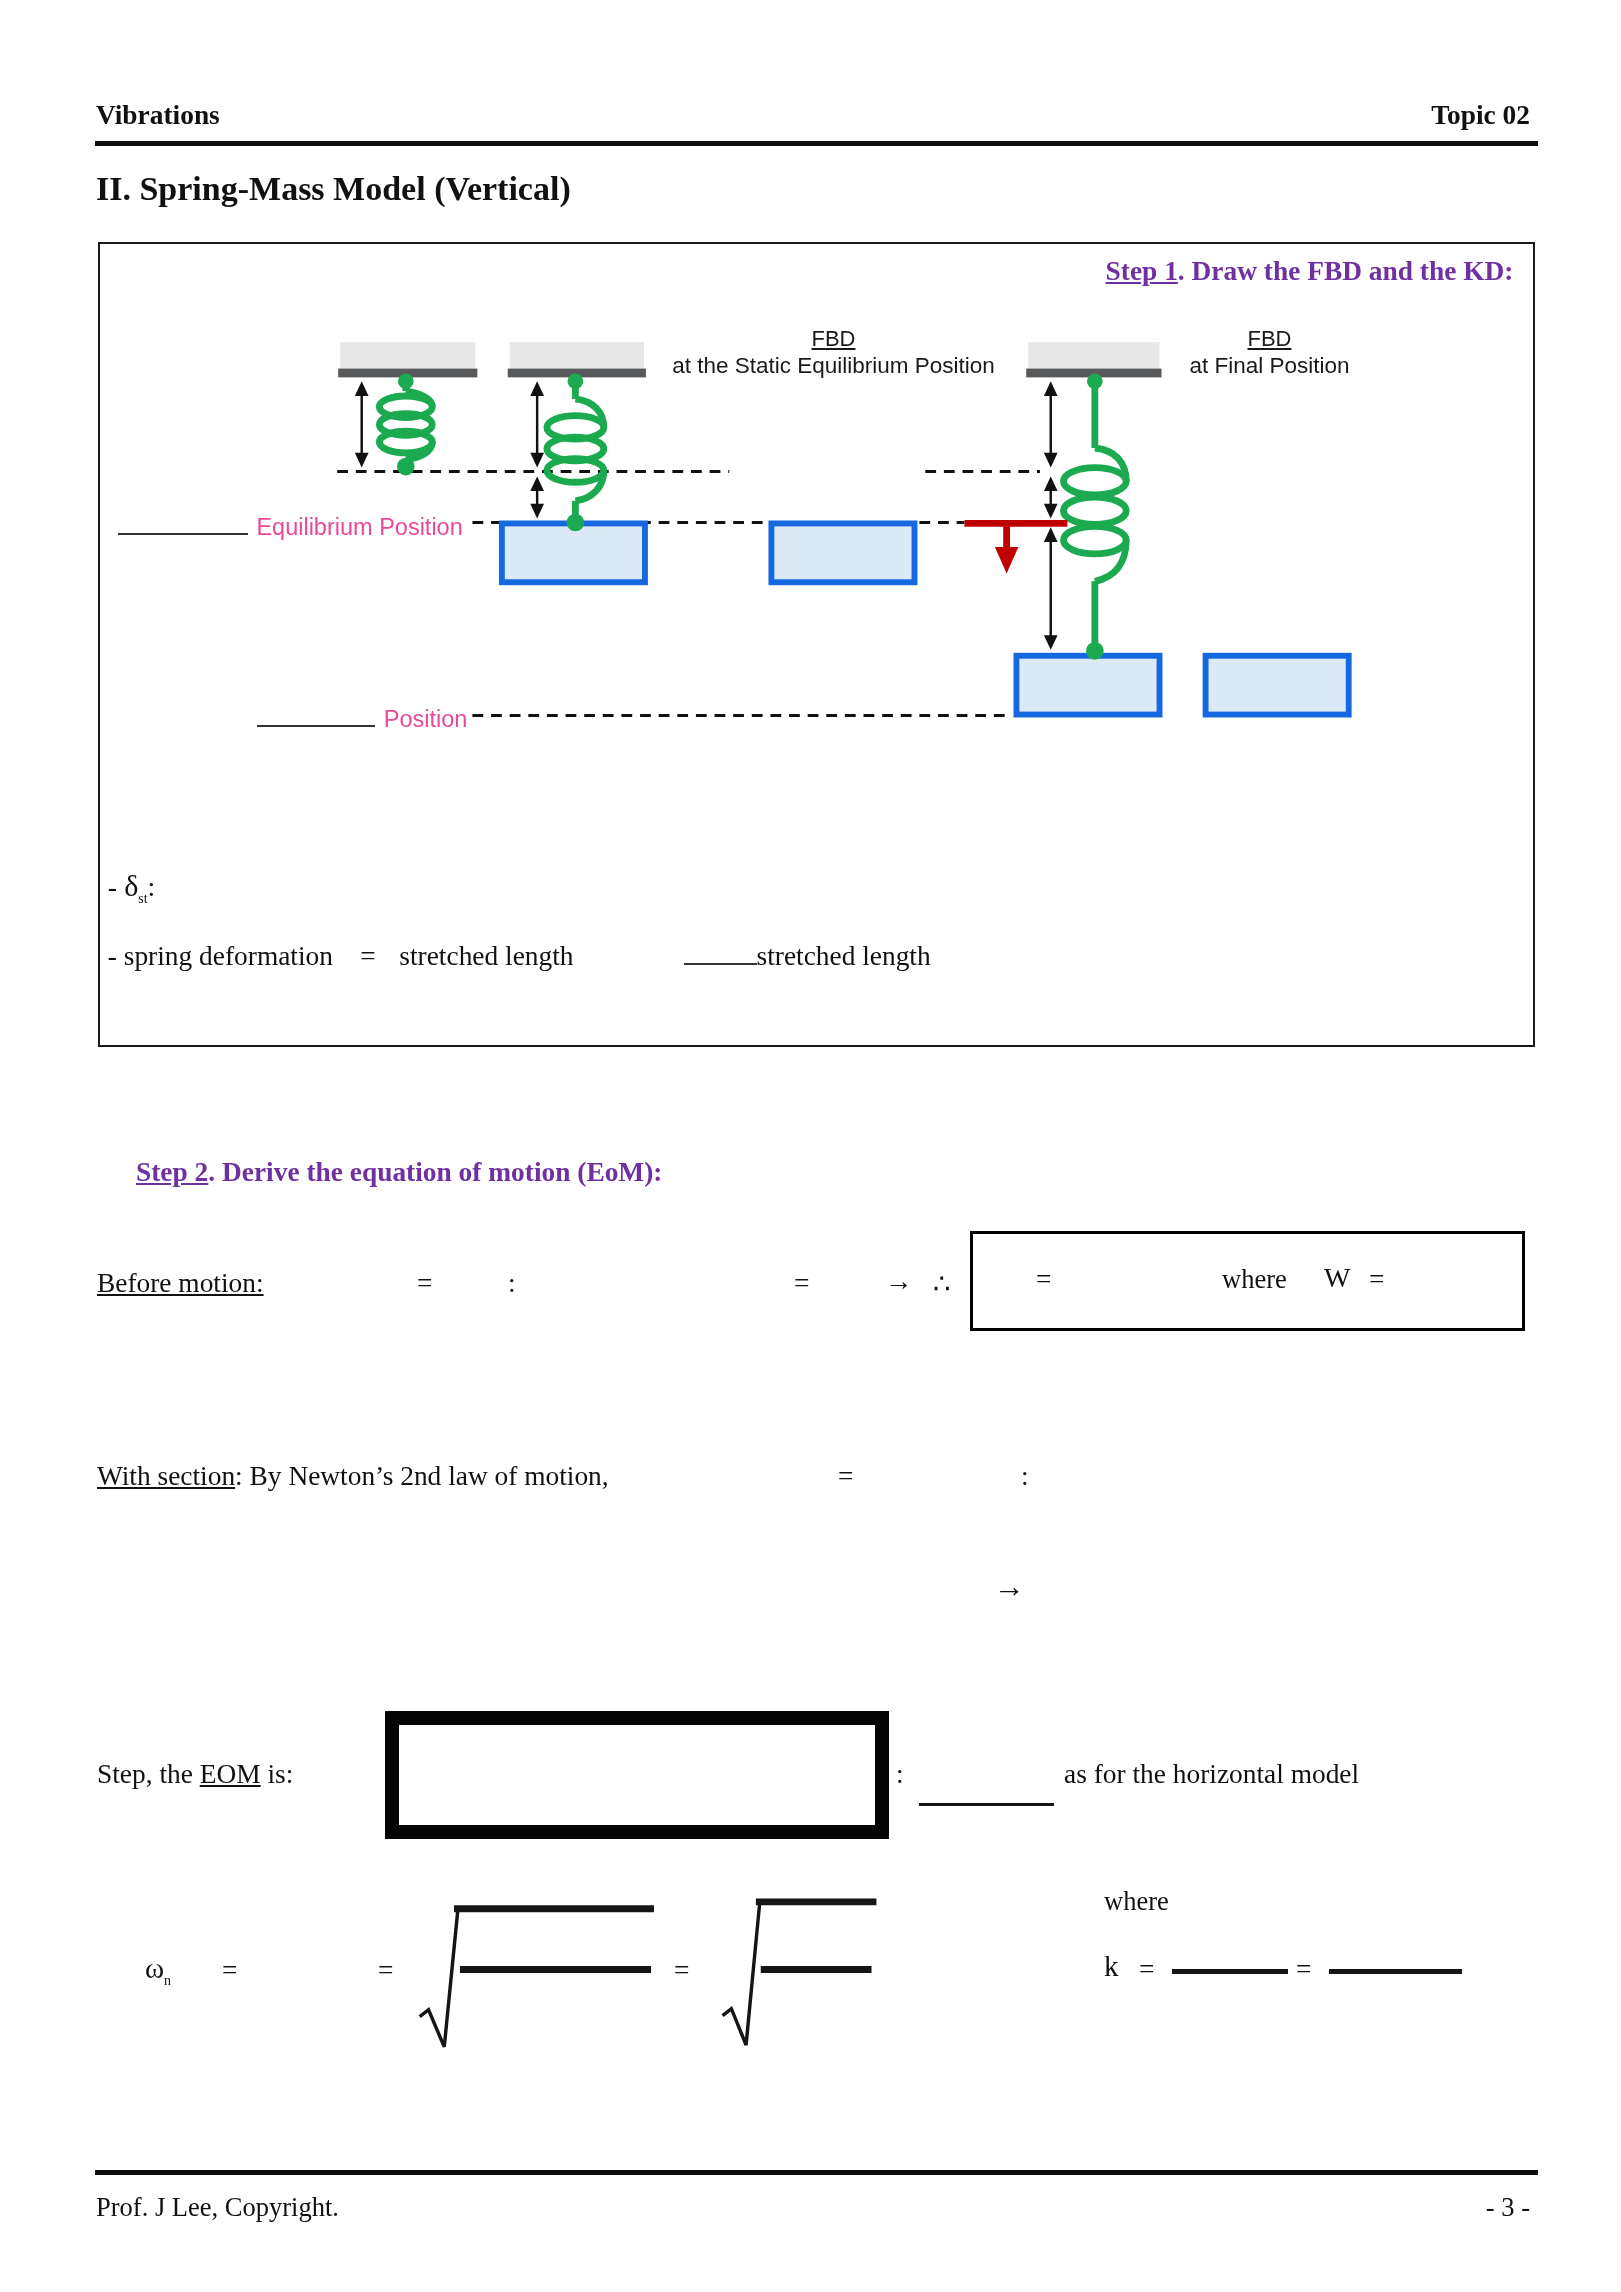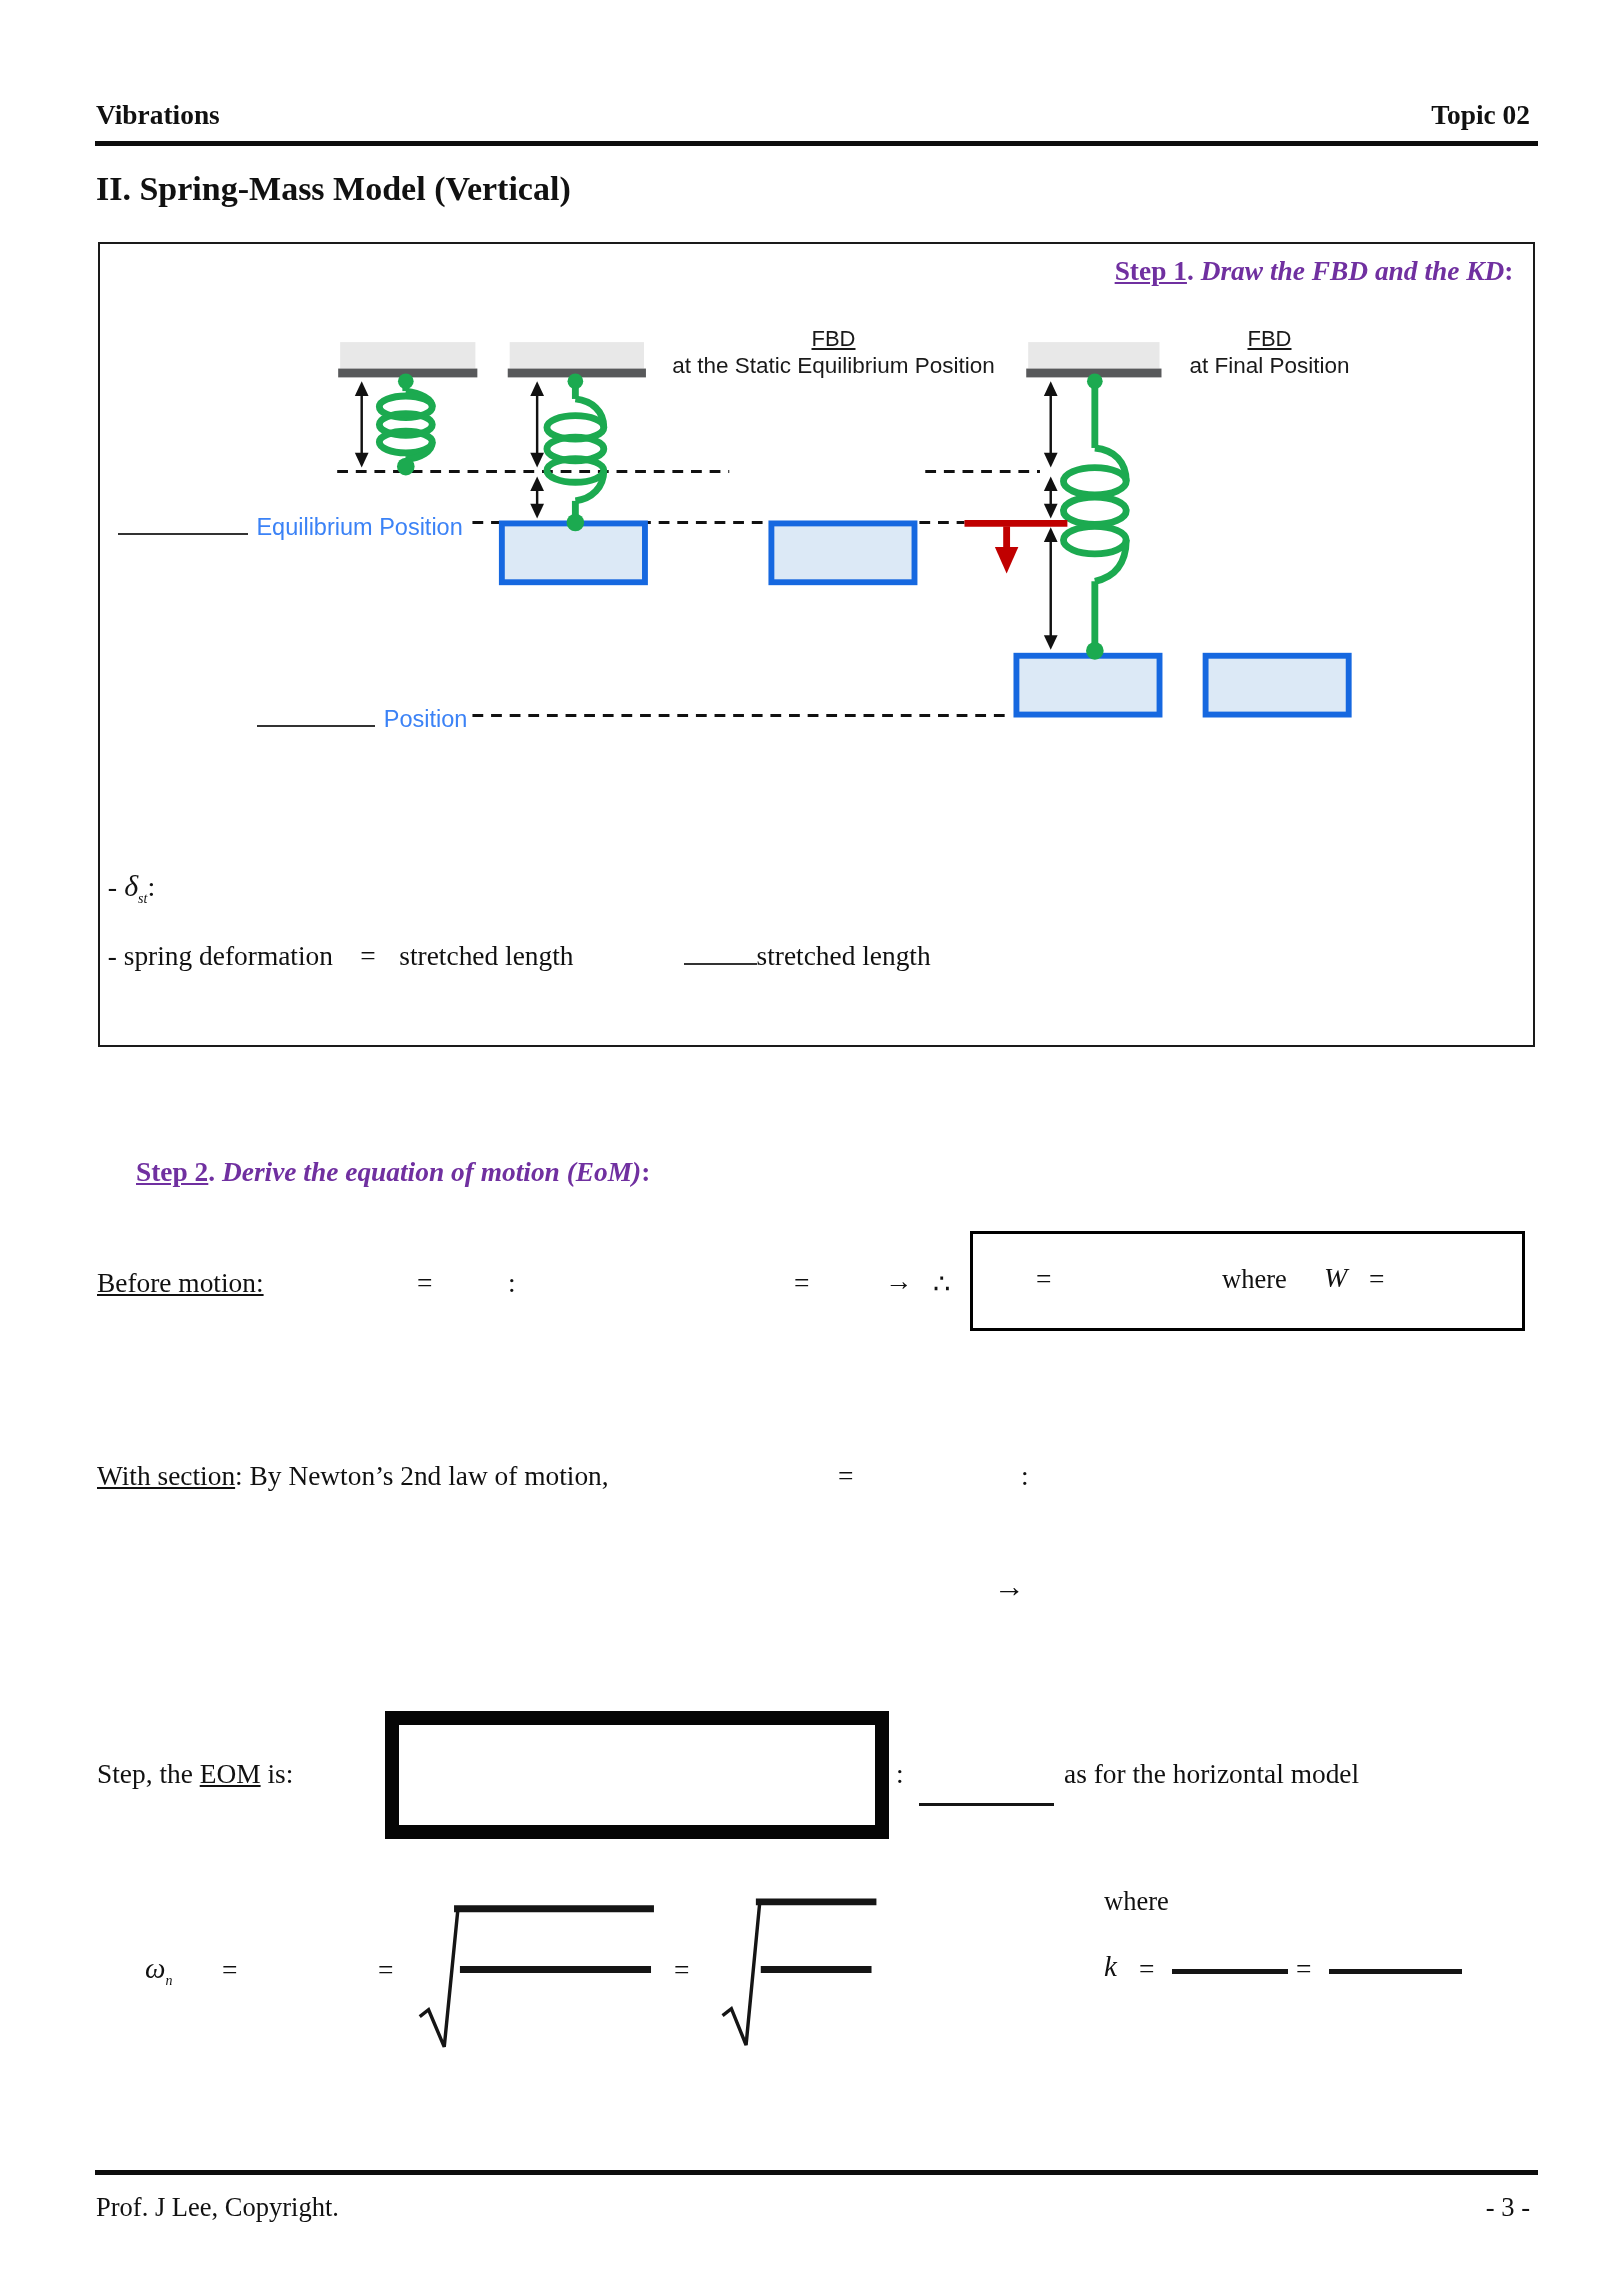--- a/index.html
+++ b/index.html
@@ -1,31 +1,31 @@
 <!DOCTYPE html>
 <html><head>
 <meta charset="utf-8">
 <style>
   html,body{margin:0;padding:0;background:#ffffff;}
   .page{position:relative;width:1614px;height:2293px;background:#ffffff;
         font-family:"Liberation Serif",serif;color:#111;overflow:hidden;}
   .abs{position:absolute;}
-  .it{font-style:italic;}
+  .it{}
   .ul{text-decoration:underline;}
   .rule{position:absolute;background:#0d0d0d;height:4.9px;}
   .hdr{font-size:27.4px;font-weight:bold;}
   .doc-title{font-size:34px;font-weight:bold;}
   .fig-box{position:absolute;left:98px;top:242px;width:1437px;height:805px;
            border:2.9px solid #1a1a1a;box-sizing:border-box;}
   .step-heading{font-size:27.4px;font-weight:bold;color:#7030A0;white-space:nowrap;}
   .diagram-svg{position:absolute;left:0;top:0;pointer-events:none;}
   .fbd-label{font-family:"Liberation Sans",sans-serif;font-size:22.5px;color:#1a1a1a;
              text-align:center;line-height:1.2;white-space:nowrap;}
   .fbd-label .fbd-top{text-decoration:underline;font-size:22px;}
-  .diag-text{font-family:"Liberation Sans",sans-serif;font-size:23.5px;color:#3b82f6;white-space:nowrap;}
+  .diag-text{font-family:"Liberation Sans",sans-serif;font-size:23.5px;color:#ec4899;white-space:nowrap;}
   .blank{display:inline-block;border-bottom:2px solid #333;height:23.5px;vertical-align:baseline;}
   .body-t{font-size:27.4px;white-space:nowrap;}
   .mathsym{font-size:27.4px;}
   .w-box{position:absolute;left:970px;top:1231px;width:555px;height:100px;
          border:3.9px solid #000;box-sizing:border-box;}
   .eom-box{position:absolute;left:385px;top:1711px;width:504px;height:128px;
            border:14.7px solid #050505;box-sizing:border-box;background:#fff;}
   .hline{position:absolute;background:#151515;height:4.9px;}
   .note-t{font-size:27.4px;white-space:nowrap;}
   sub.small{font-size:14px;}

